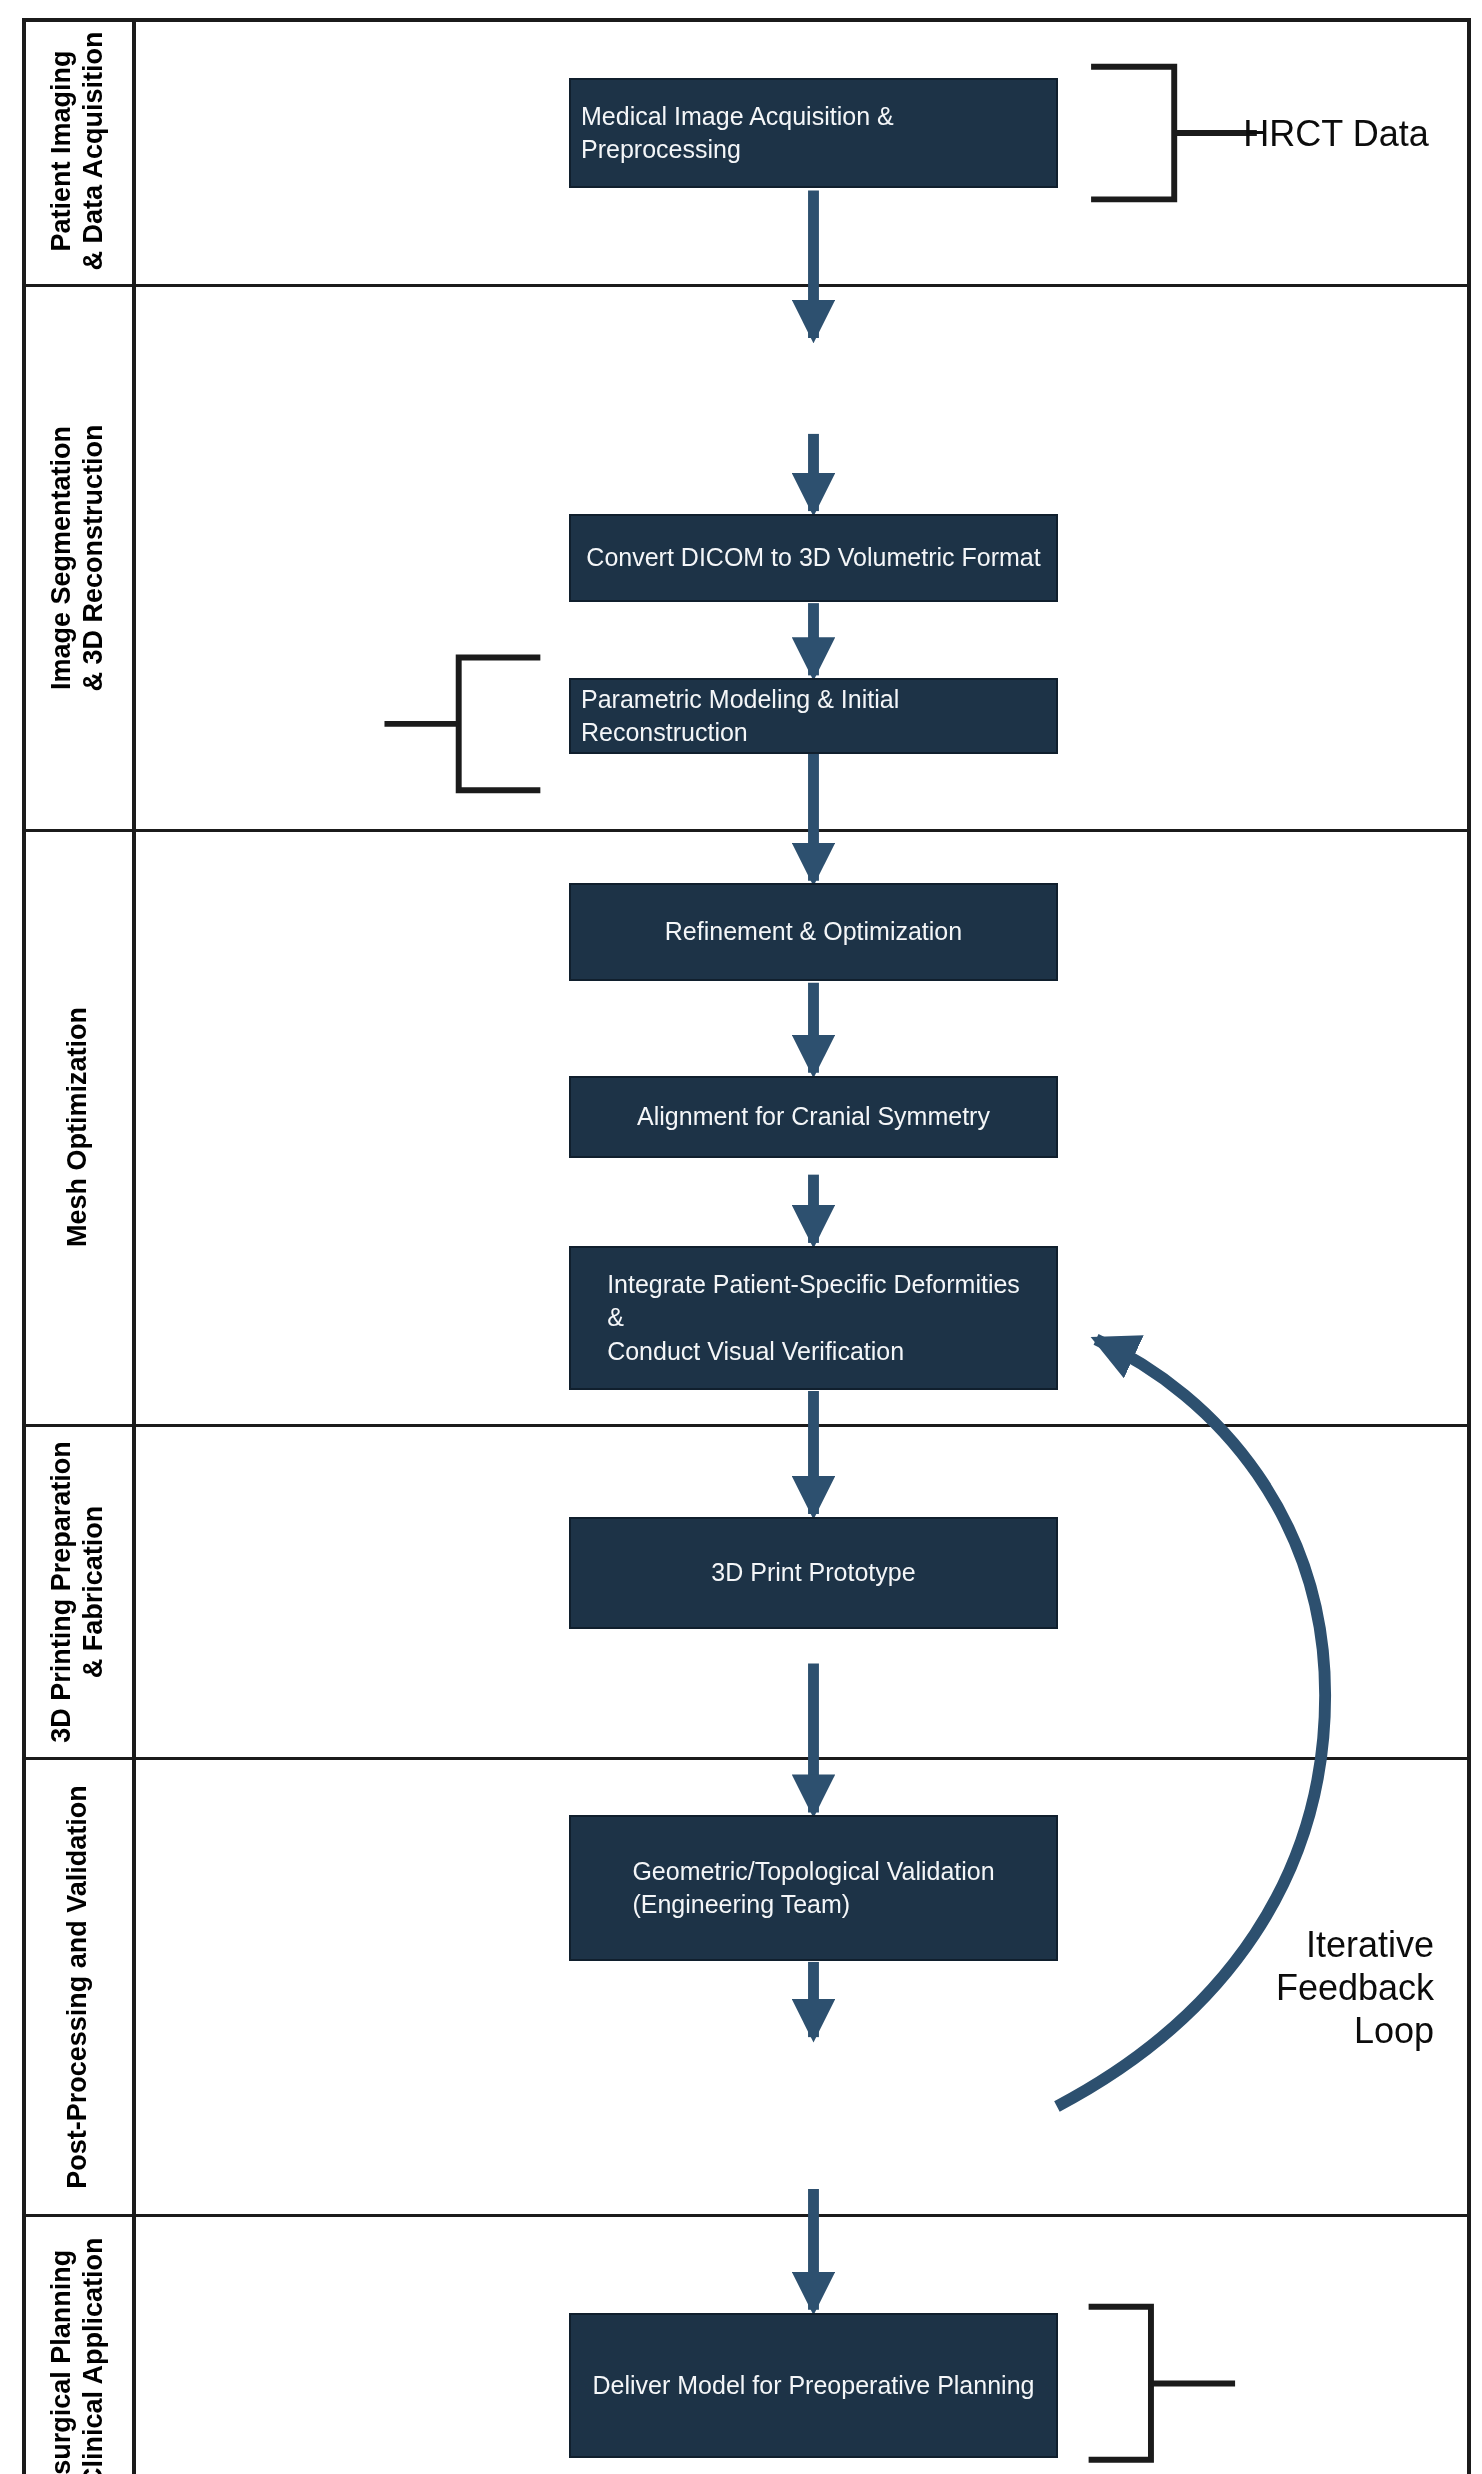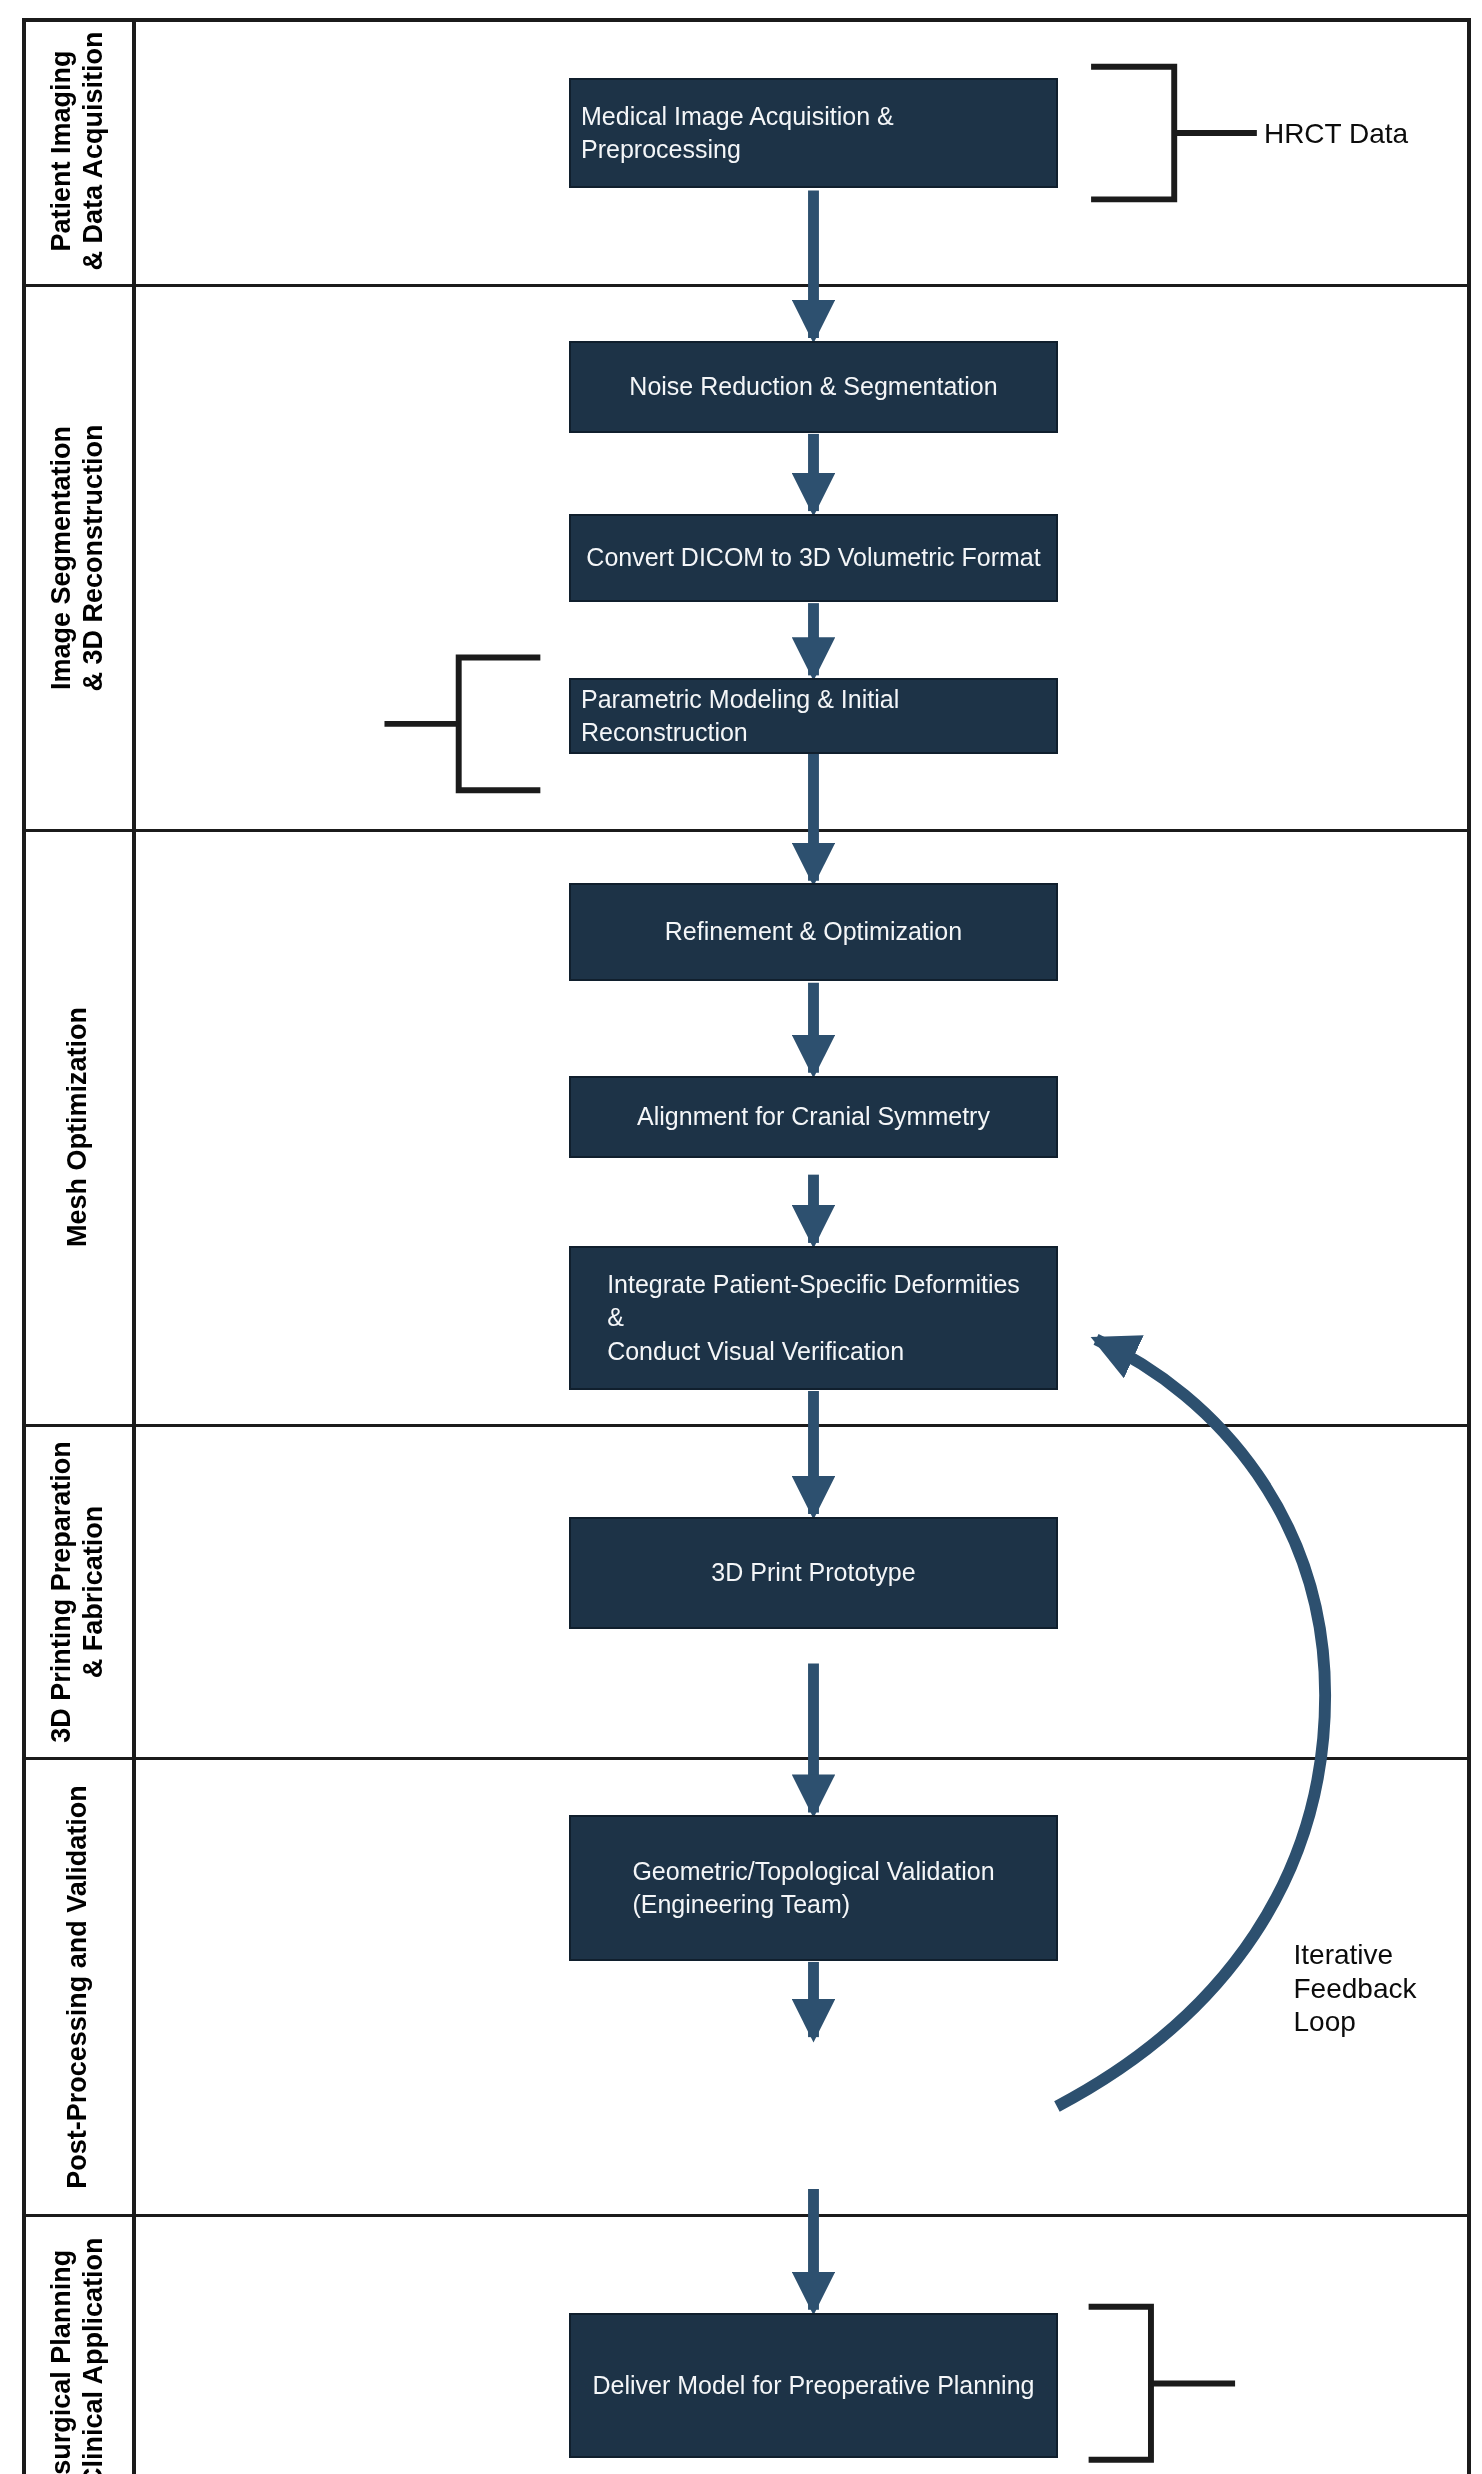--- a/index.html
+++ b/index.html
@@ -35,22 +35,22 @@
     position:absolute;left:569px;width:489px;
     background:var(--box-bg);border:2px solid var(--box-border);
     box-sizing:border-box;display:flex;align-items:center;justify-content:center;
   }
   .step-text{
     color:var(--box-text);font-size:25px;line-height:1.34;
     text-align:left;white-space:pre-line;padding:0 10px;
   }
   .annotation{
     position:absolute;transform:translate(-50%,-50%);
-    font-size:28px;color:#0c0c0c;line-height:1.2;
-    white-space:pre-line;text-align:left;width:max-content;
+    font-size:36px;color:#0c0c0c;line-height:1.2;
+    white-space:pre-line;text-align:right;width:max-content;
   }
   svg.overlay{position:absolute;left:0;top:0;width:1482px;height:2569px;pointer-events:none;}
   .arrow-line{stroke:var(--arrow);stroke-width:22;fill:none;}
   .feedback-curve{stroke:var(--arrow);stroke-width:24;fill:none;}
   .bracket{stroke:var(--line);stroke-width:12;fill:none;}
   .arrowhead-fill{fill:var(--arrow);}
 </style>
 </head>
 <body>
 
@@ -101,23 +101,20 @@
     <path class="bracket" d="M 1092 1328 L 927 1328 L 927 1596 L 1092 1596"></path>
     <path class="bracket" d="M 927 1462 L 777 1462"></path>
 
     <path class="bracket" d="M 2200 4661 L 2326 4661 L 2326 4970 L 2200 4970"></path>
     <path class="bracket" d="M 2326 4816 L 2496 4816"></path>
   </svg>
 
   <div class="step" style="top:78px;height:110px">
     <span class="step-text">Medical Image Acquisition &amp; Preprocessing</span>
   </div>
-  <div class="step" style="top:341px;height:92px">
-    <span class="step-text">Noise Reduction &amp; Segmentation</span>
-  </div>
   <div class="step" style="top:514px;height:88px">
     <span class="step-text">Convert DICOM to 3D Volumetric Format</span>
   </div>
   <div class="step" style="top:678px;height:76px">
     <span class="step-text">Parametric Modeling &amp; Initial Reconstruction</span>
   </div>
   <div class="step" style="top:883px;height:98px">
     <span class="step-text">Refinement &amp; Optimization</span>
   </div>
   <div class="step" style="top:1076px;height:82px">

